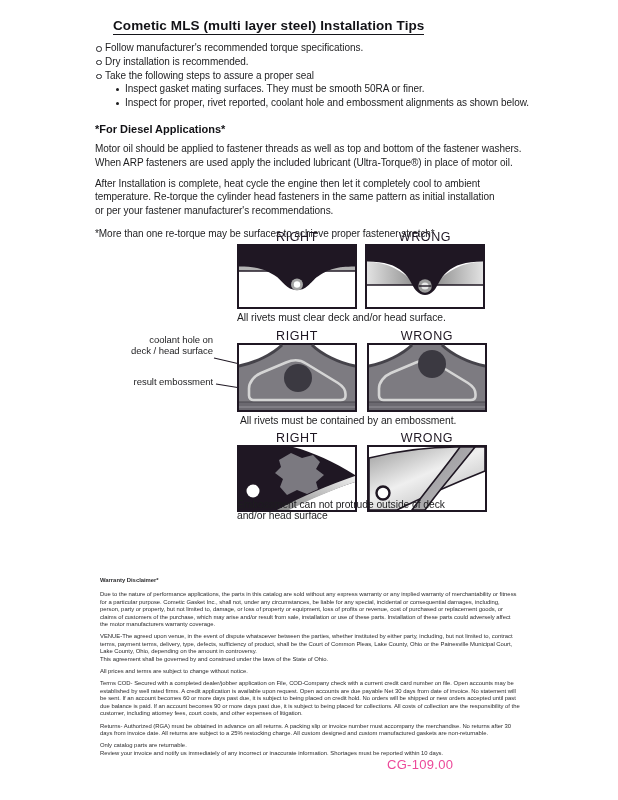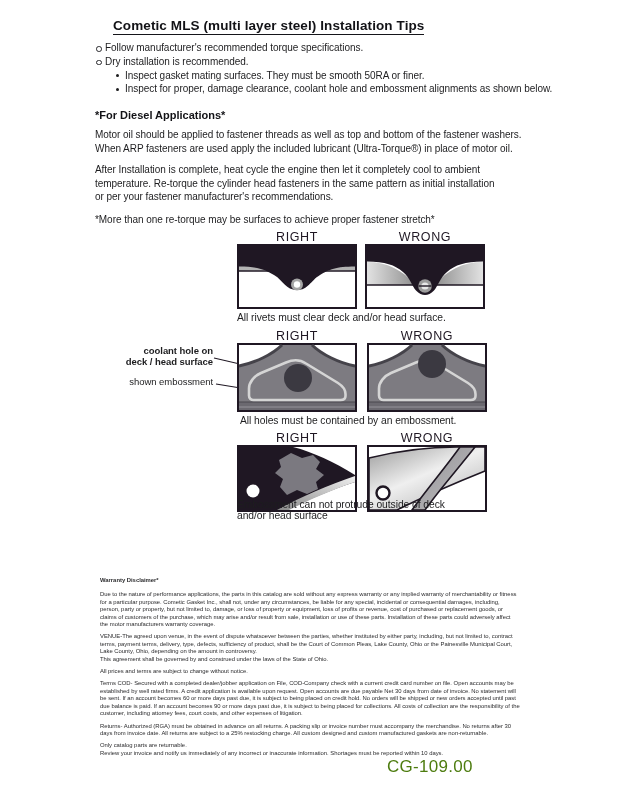--- a/index.html
+++ b/index.html
@@ -29,34 +29,35 @@
   .fig-caption { position:absolute; font-size:10.3px; color:#1d1d1f; letter-spacing:-0.05px; line-height:11px; }
   .callout { position:absolute; left:95px; width:118px; text-align:right; font-size:9.5px;
              line-height:10.5px; color:#1d1d1f; letter-spacing:-0.05px; }
   .pointer-overlay { position:absolute; left:95px; top:342px; }
   
   .legal { position:absolute; left:100px; top:572px; width:420px; color:#2c2c2e; }
   .legal-heading { font-size:6px; font-weight:bold; margin:0; }
   .legal p { margin:5px 0 0 0; font-size:5.9px; line-height:7.4px; letter-spacing:-0.02px; }
   .legal p.tight { margin-top:0; }
   
-  .footer-code { position:absolute; left:387px; top:757px; font-size:17px; color:#4d7c0f; letter-spacing:0.3px; }
+  .footer-code { position:absolute; left:387px; top:757px; font-size:13px; color:#ec4899; letter-spacing:0.3px; }
 </style>
 </head>
 <body>
 
 <div class="page">
 
   <div class="content-top">
     <h1 class="title">Cometic MLS (multi layer steel) Installation Tips</h1>
     <ul class="tips">
       <li><span class="b-circle"></span><span>Follow manufacturer's recommended torque specifications.</span></li>
       <li><span class="b-circle"></span><span>Dry installation is recommended.</span></li>
+      <li><span class="b-circle"></span><span>Take the following steps to assure a proper seal</span></li>
       <li class="sub"><span class="b-dot"></span><span>Inspect gasket mating surfaces.  They must be smooth 50RA or finer.</span></li>
-      <li class="sub"><span class="b-dot"></span><span>Inspect for proper, damage clearance, coolant hole and embossment alignments as shown below.</span></li>
+      <li class="sub"><span class="b-dot"></span><span>Inspect for proper, rivet reported, coolant hole and embossment alignments as shown below.</span></li>
     </ul>
     <h2 class="diesel-heading">*For Diesel Applications*</h2>
     <p class="body">Motor oil should be applied to fastener threads as well as top and bottom of the fastener washers.
 When ARP fasteners are used apply the included lubricant (Ultra-Torque®) in place of motor oil.</p>
     <p class="body">After Installation is complete, heat cycle the engine then let it completely cool to ambient
 temperature. Re-torque the cylinder head fasteners in the same pattern as initial installation
 or per your fastener manufacturer's recommendations.</p>
     <p class="body note">*More than one re-torque may be surfaces to achieve proper fastener stretch*</p>
   </div>
 
@@ -94,25 +95,25 @@
       <circle cx="60" cy="42" r="6.8" fill="#9c9c9c"></circle>
       <circle cx="60" cy="42" r="3.6" fill="#e8e8e8"></circle>
       <line x1="53.5" y1="42" x2="66.5" y2="42" stroke="#1f1723" stroke-width="1.4"></line>
     </svg>
   </div>
   <div class="fig-caption" style="left:237px; top:312px;">All rivets must clear deck and/or head surface.</div>
 
   <div class="fig-label" style="left:237px; top:329px;">RIGHT</div>
   <div class="fig-label" style="left:367px; top:329px;">WRONG</div>
 
-  <div class="callout" style="top:346px;font-weight:bold;">
+  <div class="callout" style="top:335px;">
     <span>coolant hole on</span><br>
     <span>deck / head surface</span>
   </div>
-  <div class="callout" style="top:377px;">shown embossment</div>
+  <div class="callout" style="top:377px;">result embossment</div>
   <svg class="pointer-overlay" width="210" height="58" viewBox="0 0 210 58">
     <line x1="119" y1="16" x2="201" y2="35" stroke="#1f1723" stroke-width="1.1"></line>
     <line x1="121" y1="42" x2="164" y2="49" stroke="#1f1723" stroke-width="1.1"></line>
   </svg>
 
   <div class="fig-box" style="left:237px; top:343px;">
     <svg width="120" height="69" viewBox="0 0 120 69">
       <rect x="1" y="1" width="118" height="67" fill="#7d7b81" stroke="#1f1723" stroke-width="2"></rect>
       <path d="M2,2 L45,2 C36,11 18,20 2,23 Z" fill="#ffffff"></path>
       <path d="M118,2 L75,2 C84,11 102,20 118,23 Z" fill="#ffffff"></path>
@@ -132,21 +133,21 @@
       <path d="M118,2 L75,2 C84,11 102,20 118,23 Z" fill="#ffffff"></path>
       <path d="M45,2 C36,11 18,20 2,23" stroke="#45434a" stroke-width="3" fill="none"></path>
       <path d="M75,2 C84,11 102,20 118,23" stroke="#45434a" stroke-width="3" fill="none"></path>
       <rect x="2" y="59" width="116" height="8" fill="#6b6970"></rect>
       <line x1="2" y1="59" x2="118" y2="59" stroke="#4b494f" stroke-width="1.2"></line>
       <line x1="2" y1="64" x2="118" y2="64" stroke="#97959b" stroke-width="1"></line>
       <path d="M24,30 L49,19.5 C56,16.5 63,16.5 69,20.5 L101,40 C106,43.2 108.5,46.5 108.5,51 L108.5,53 C108.5,55.5 106.5,57 103.5,57 L16.5,57 C13.8,57 12,55.2 12,52.5 L12,45.5 C12,39.5 17,33 24,30 Z" fill="none" stroke="#d5d5d5" stroke-width="2.6"></path>
       <circle cx="65" cy="21" r="14" fill="#3b3941"></circle>
     </svg>
   </div>
-  <div class="fig-caption" style="left:240px; top:415px;">All holes must be contained by an embossment.</div>
+  <div class="fig-caption" style="left:240px; top:415px;">All rivets must be contained by an embossment.</div>
 
   <div class="fig-label" style="left:237px; top:431px;">RIGHT</div>
   <div class="fig-label" style="left:367px; top:431px;">WRONG</div>
 
   <div class="fig-box" style="left:237px; top:445px;">
     <svg width="120" height="67" viewBox="0 0 120 67">
       <defs>
         <linearGradient id="g3s" x1="0" y1="1" x2="1" y2="0">
             <stop offset="0" stop-color="#8a8a8a"></stop>
             <stop offset="1" stop-color="#f0f0f0"></stop>

